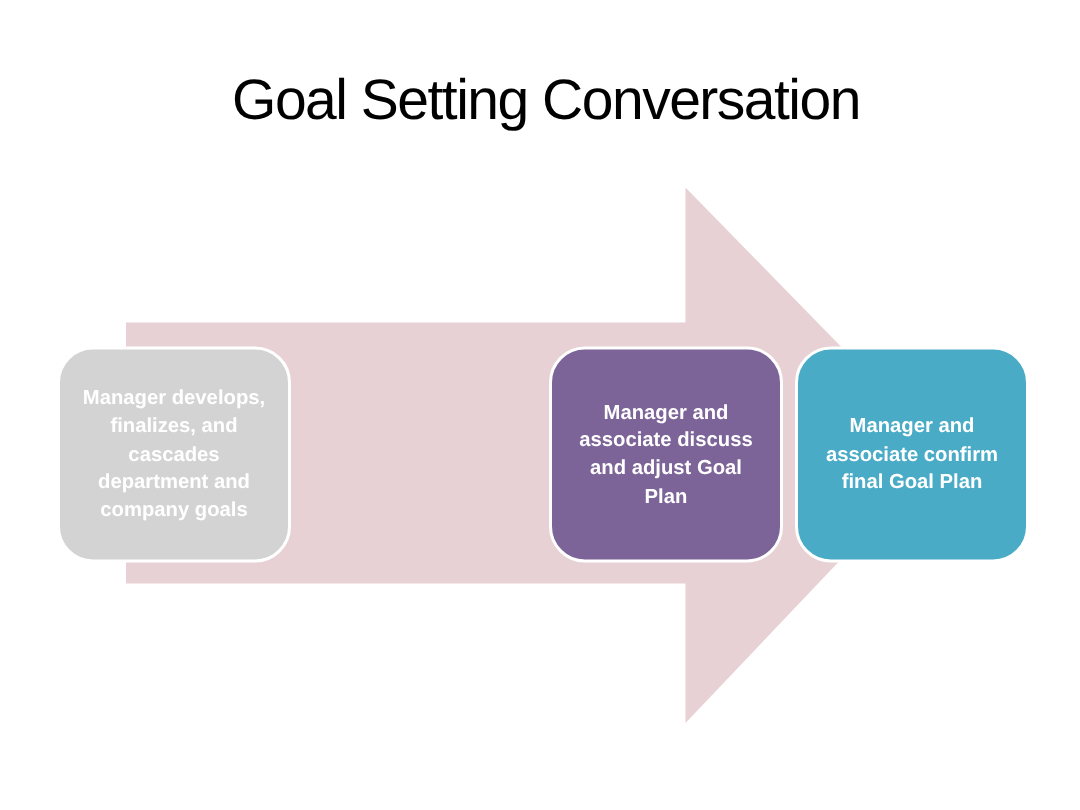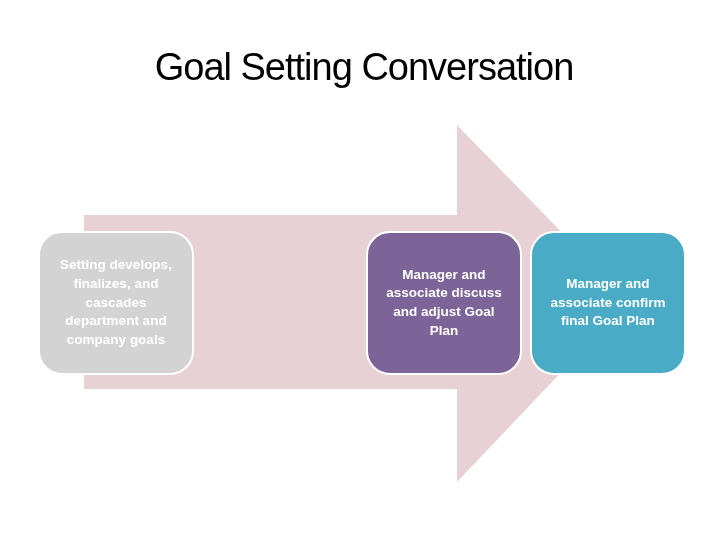--- a/index.html
+++ b/index.html
@@ -74,21 +74,21 @@
 
   <h1 class="title" style="color: rgb(0, 0, 0);">Goal Setting Conversation</h1>
 
   <svg class="arrow-svg" viewBox="0 0 720 540">
     <polygon points="84,215 457,215 457,125 629,301 457,482 457,389 84,389" style="fill: rgb(231, 209, 212);"></polygon>
   </svg>
 
   <div class="steps" style="color: rgb(255, 255, 255);">
 
     <div class="step step-1" style="background-color: rgb(211, 211, 212);">
-      <span class="step-label">Setting develops,
+      <span class="step-label">Manager develops,
 finalizes, and
 cascades
 department and
 company goals</span>
     </div>
 
 
     <div class="step step-3" style="background-color: rgb(124, 99, 152);">
       <span class="step-label">Manager and
 associate discuss

